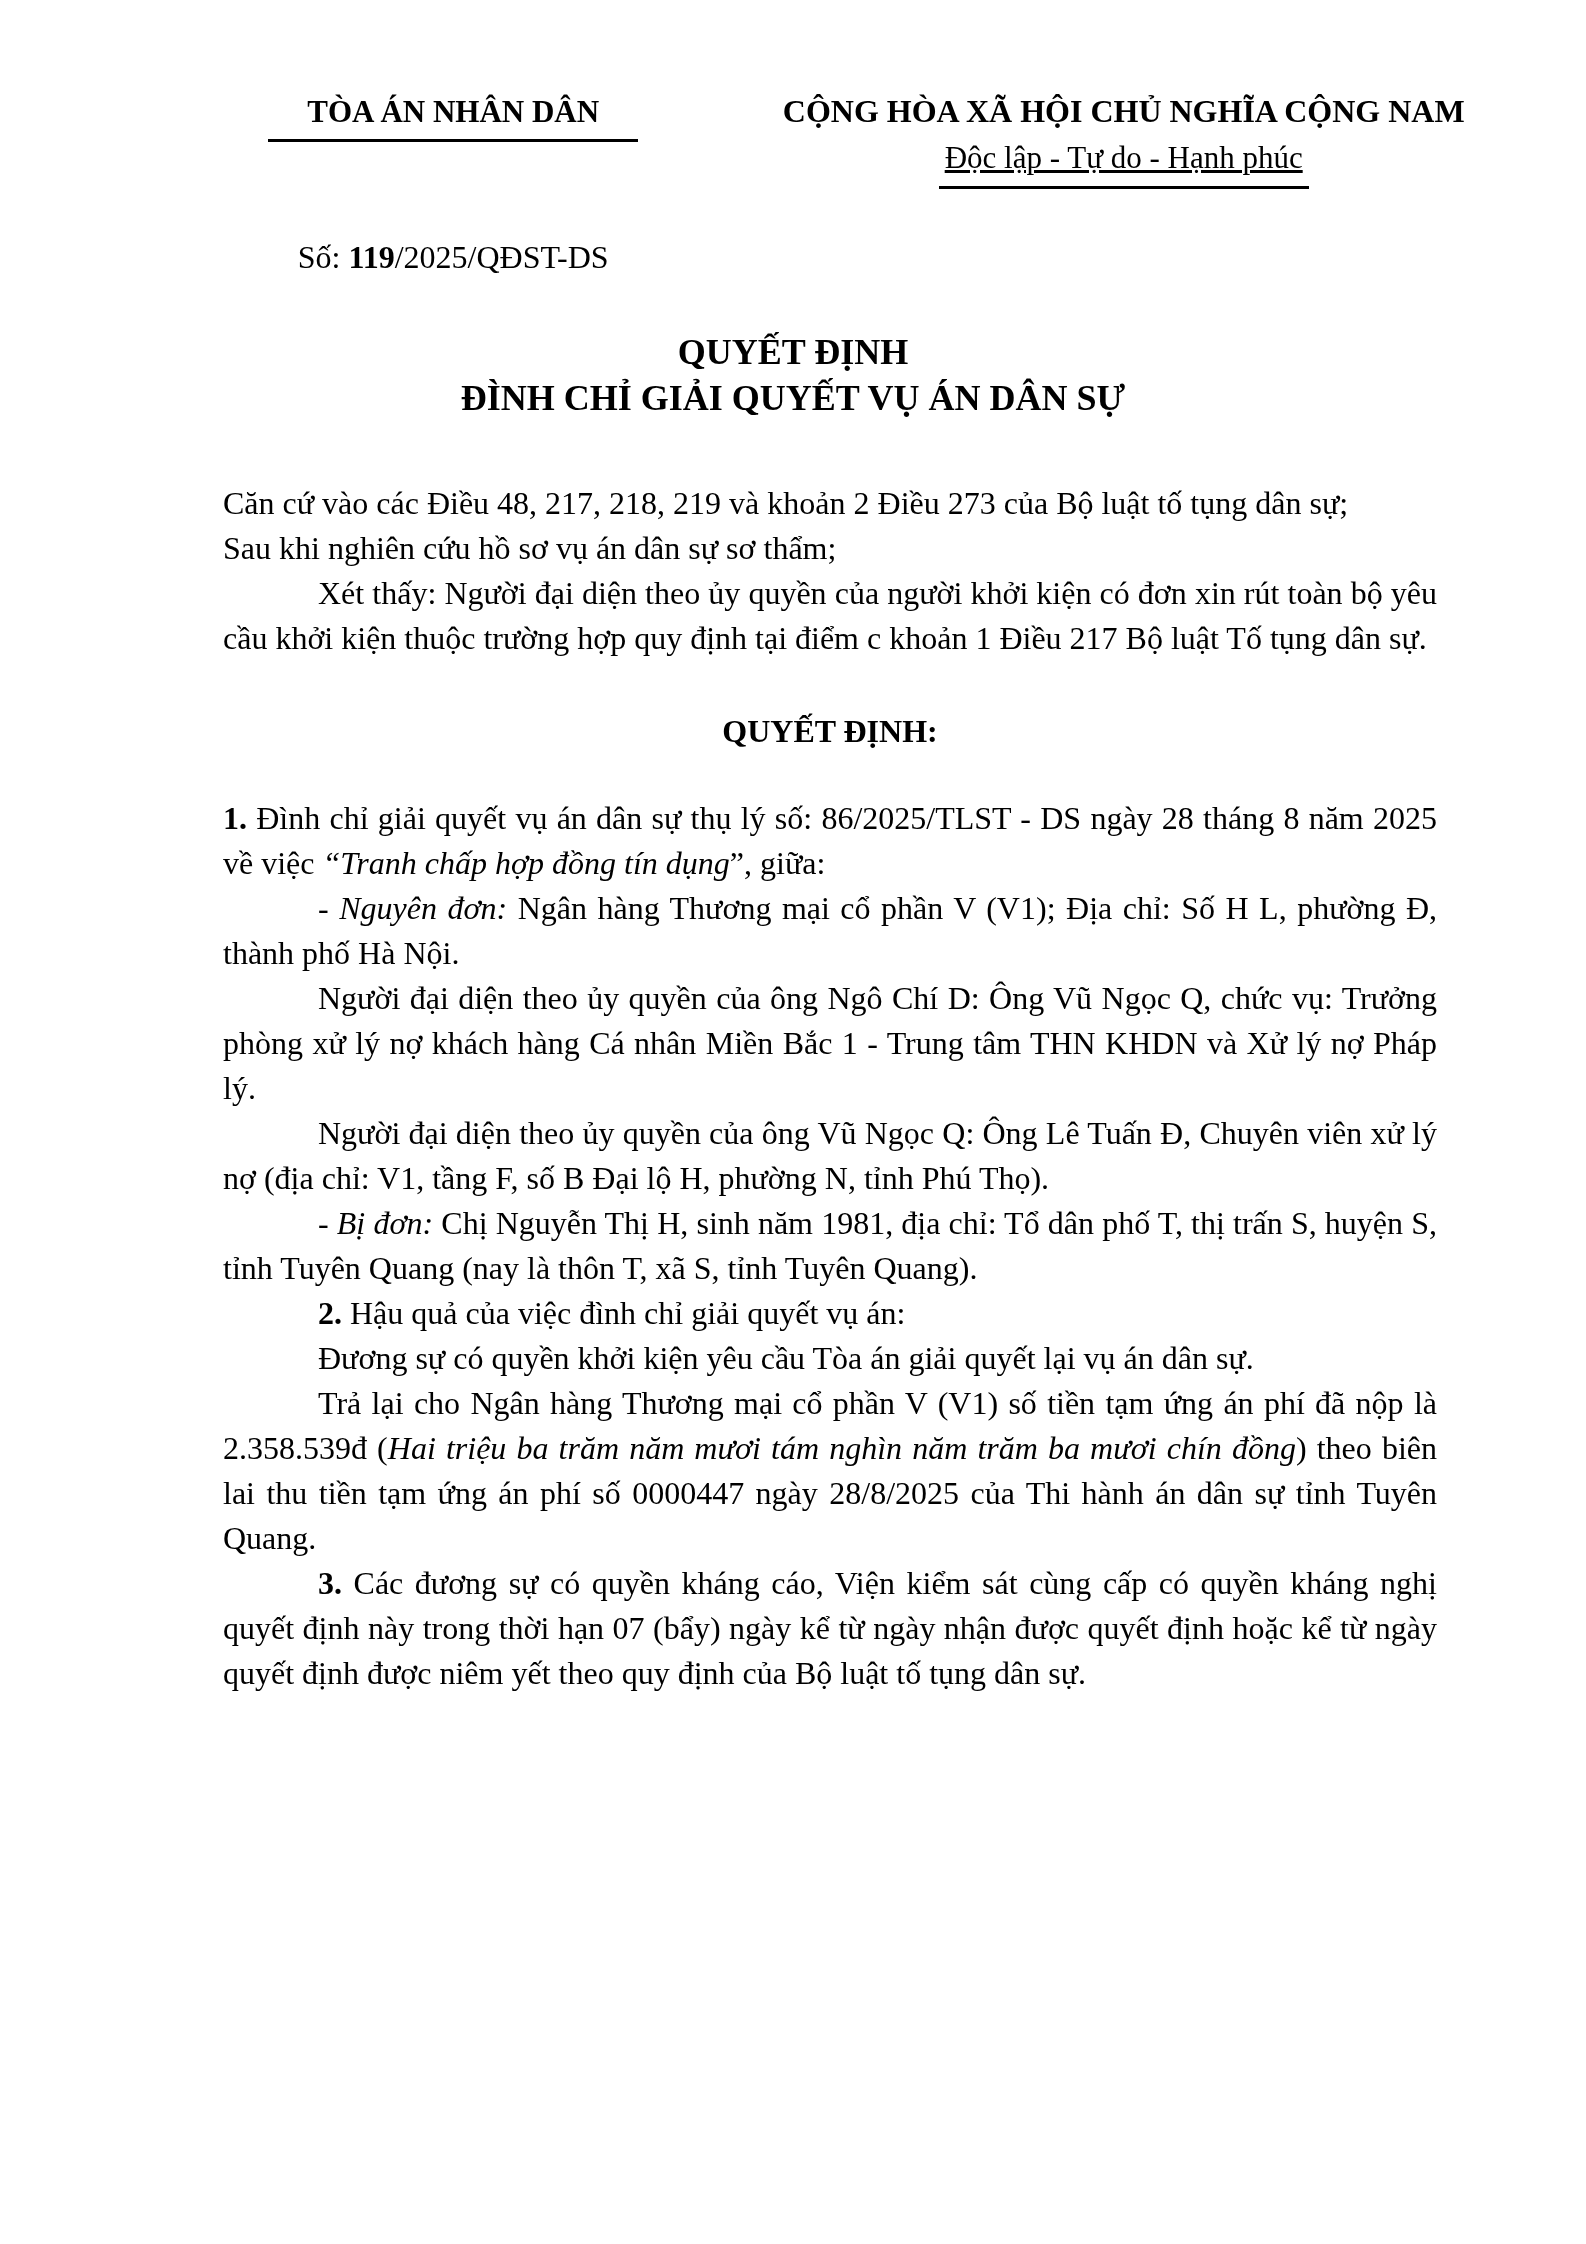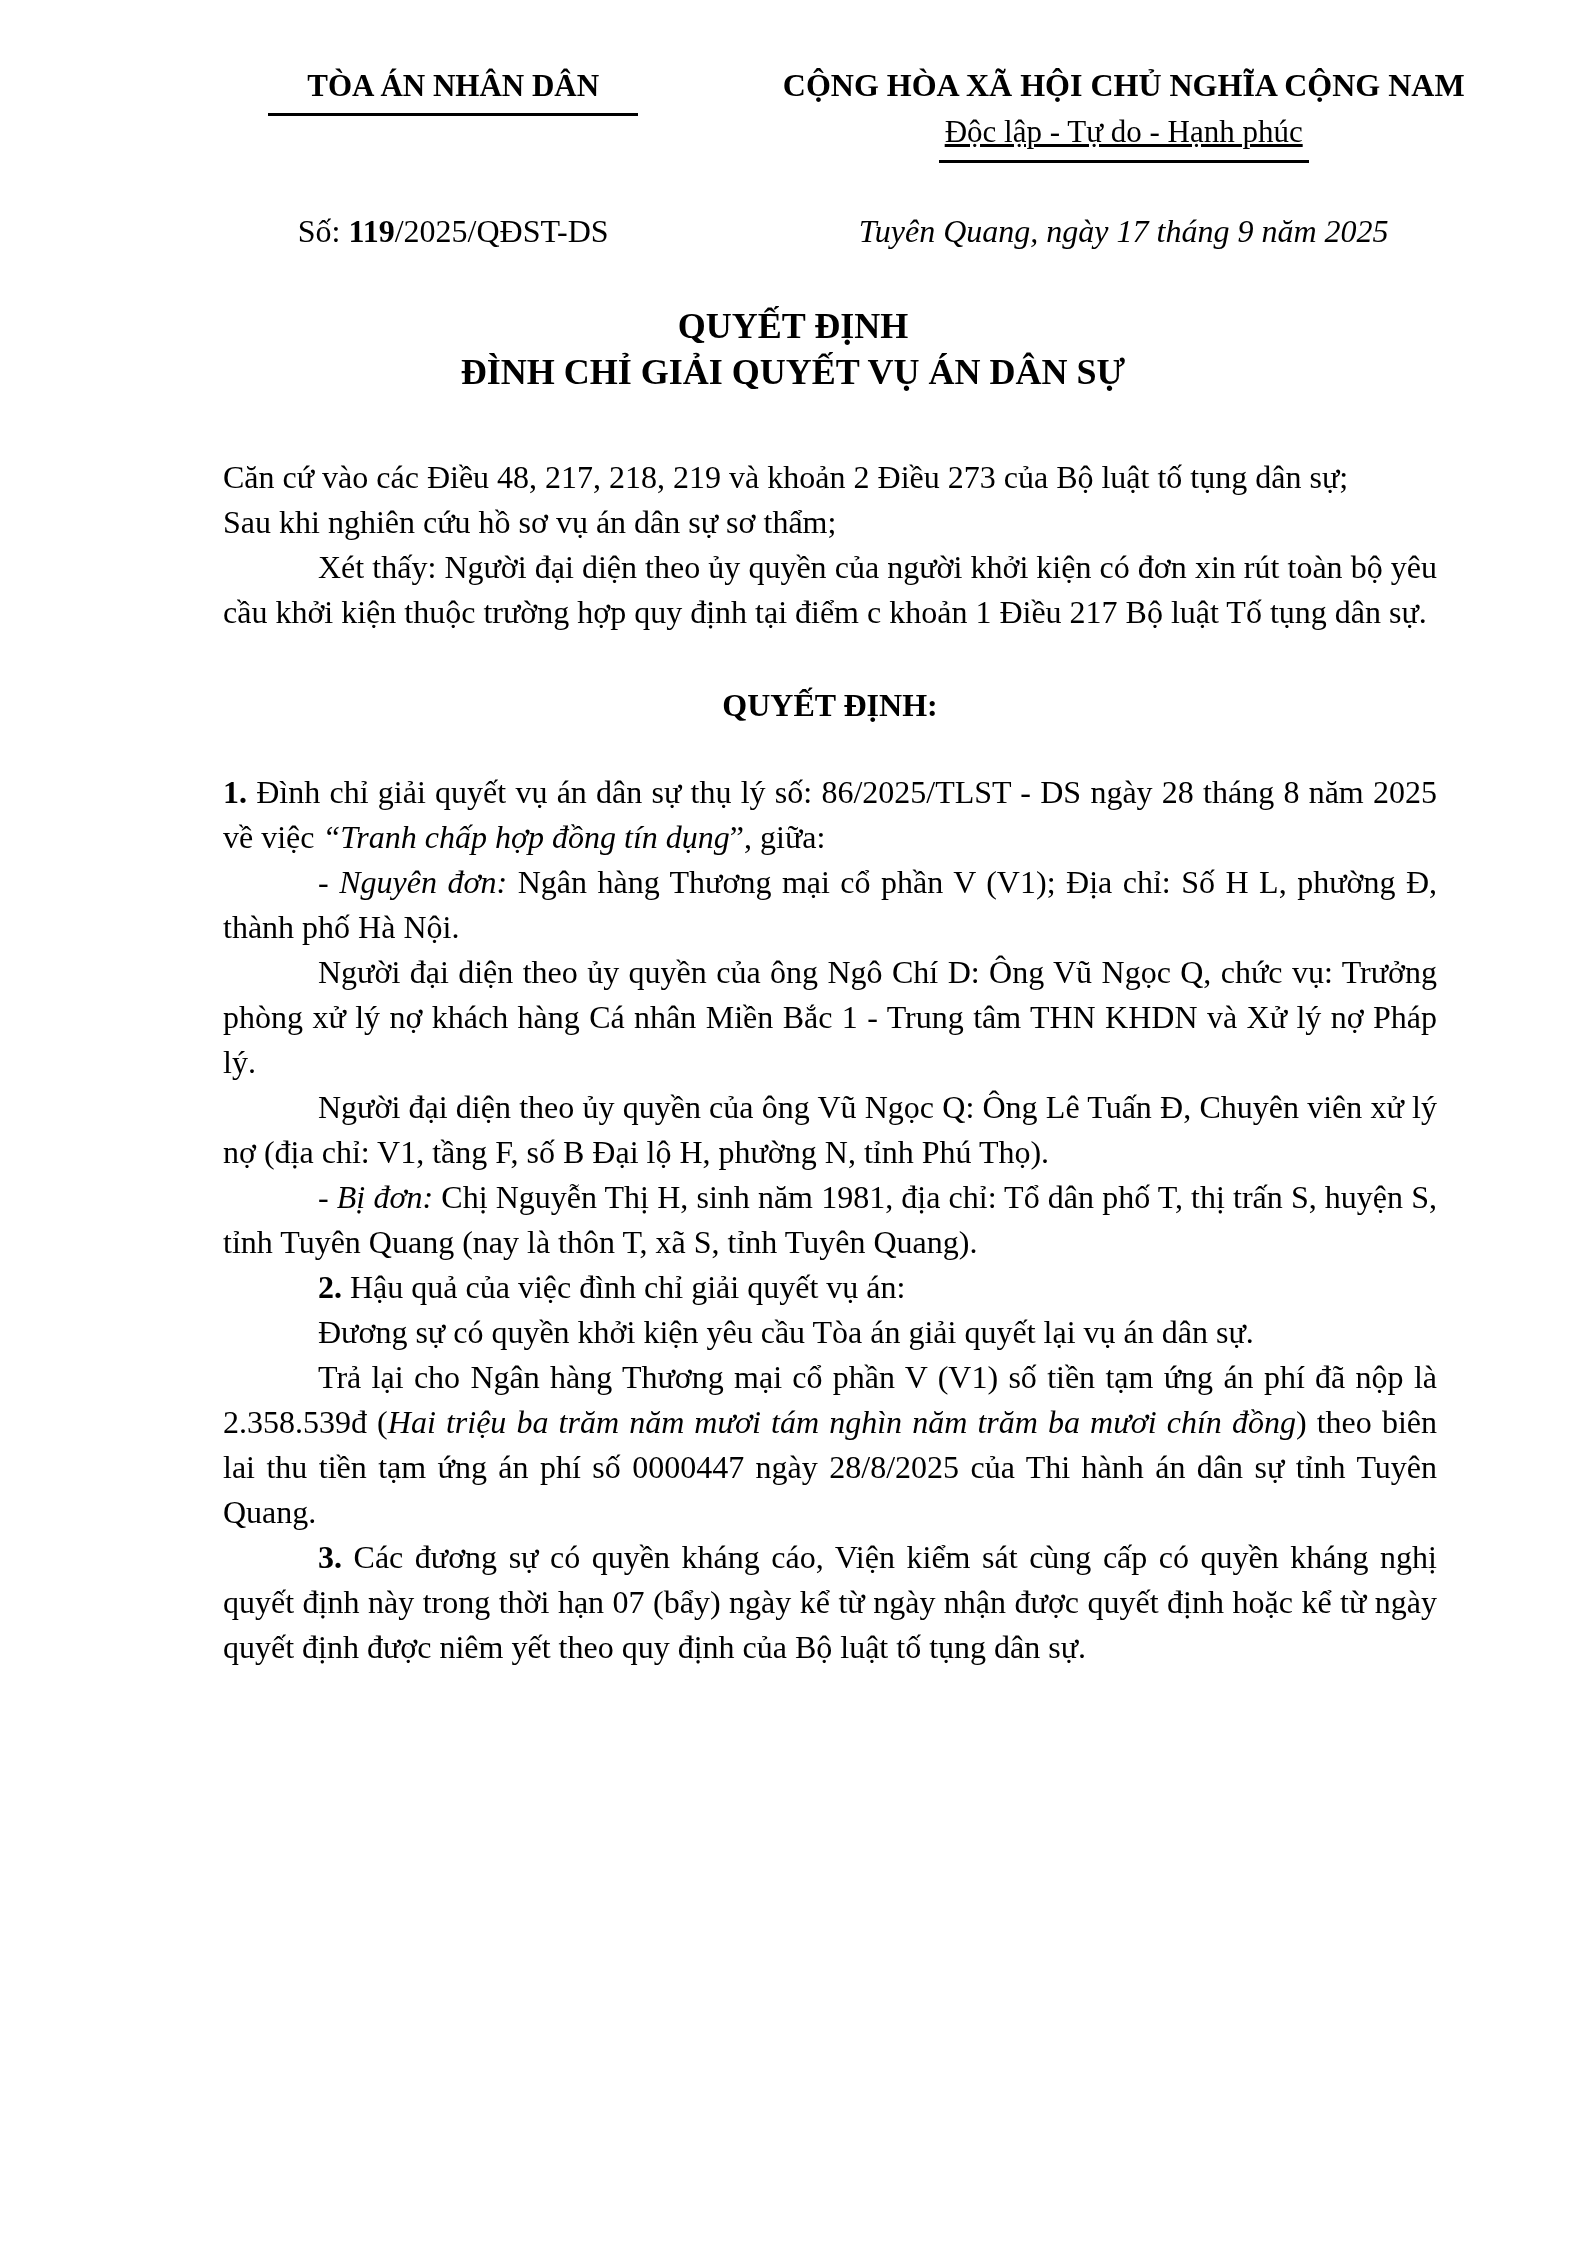--- a/index.html
+++ b/index.html
@@ -8,21 +8,21 @@
     background: #ffffff;
   }
   .page {
     position: relative;
     width: 1586px;
     height: 2190px;
     background: #ffffff;
     color: #000000;
     font-family: "Liberation Serif", "DejaVu Serif", serif;
     box-sizing: border-box;
-    padding-top: 62px;
+    padding-top: 88px;
     overflow: hidden;
   }
   
   .header {
     display: flex;
     margin: 0 60px 0 185px;
   }
   .header-left {
     flex: 0 0 40%;
     text-align: center;
@@ -116,21 +116,20 @@
       <div class="motto">
         <span class="motto-text">Độc lập - Tự do - Hạnh phúc</span>
       </div>
     </div>
   </div>
 
   <div class="meta-row">
     <div class="doc-number">
       <span>Số: </span><span class="run-b">119</span><span>/2025/QĐST-DS</span>
     </div>
-    <div class="doc-date">Tuyên Quang, ngày 17 tháng 9 năm 2025</div>
   </div>
 
   <div class="doc-title">
     <div>QUYẾT ĐỊNH</div>
     <div>ĐÌNH CHỈ GIẢI QUYẾT VỤ ÁN DÂN SỰ</div>
   </div>
 
   <div class="body-text" id="doc-body">
       <p class="para"><span class="">Căn cứ vào các Điều 48, 217, 218, 219 và khoản 2 Điều 273 của Bộ luật tố tụng dân sự;</span></p>
       <p class="para"><span class="">Sau khi nghiên cứu hồ sơ vụ án dân sự sơ thẩm;</span></p>

